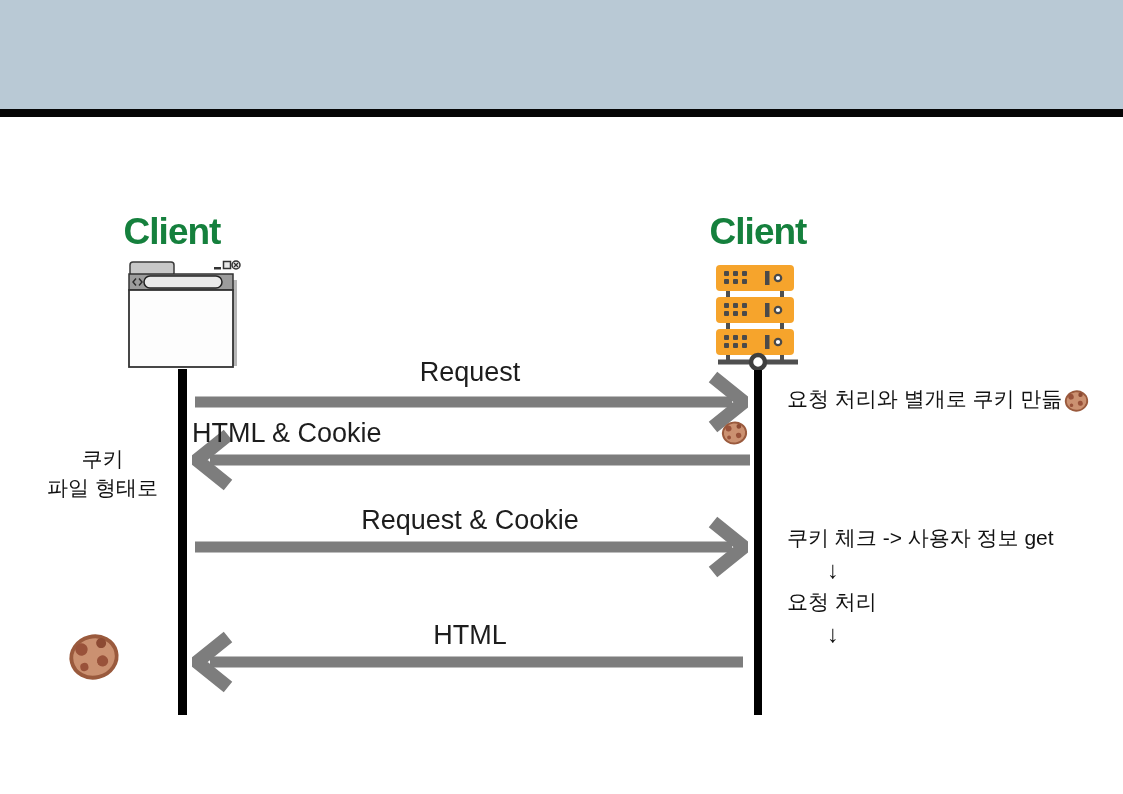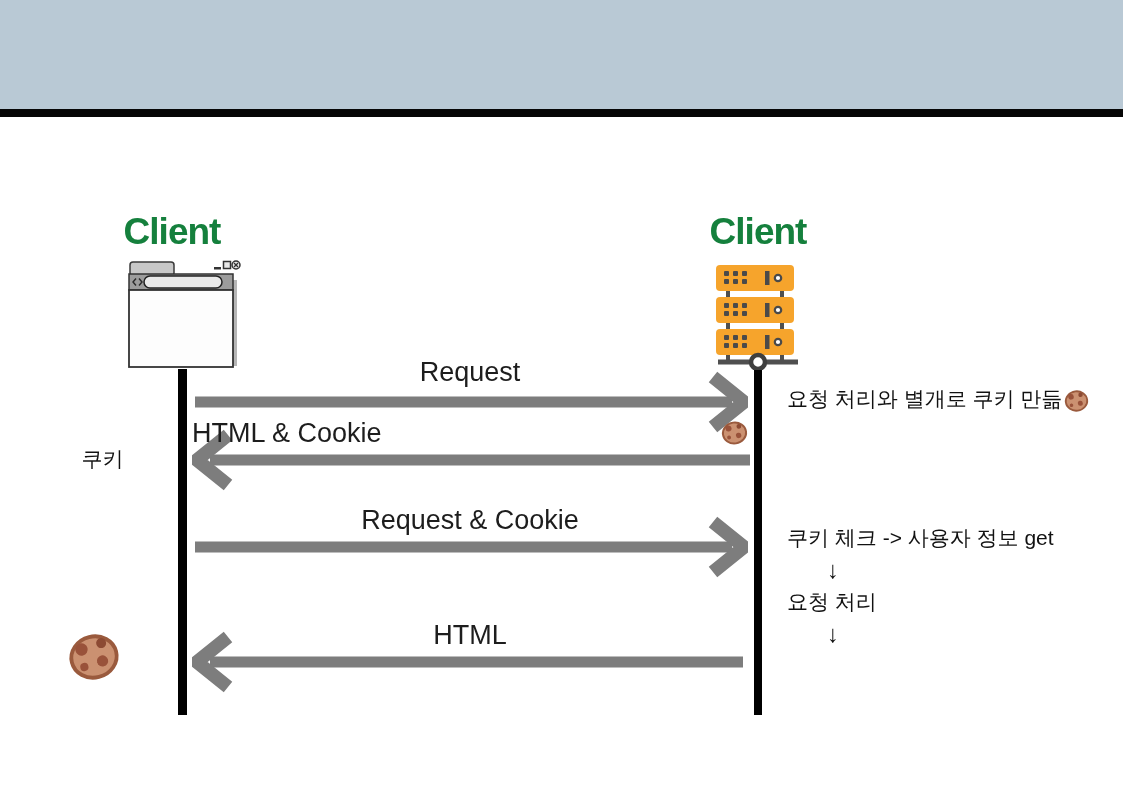--- a/index.html
+++ b/index.html
@@ -172,20 +172,21 @@
 <div class="abs msg-label msg-request-cookie">
   <span>Request &amp; Cookie</span>
 </div>
 
 <div class="abs msg-label msg-html">
   <span>HTML</span>
 </div>
 
 <div class="abs note client-note">
   <div>쿠키</div>
+  <div>파일 형태로</div>
 </div>
 
 <div class="abs note server-note-1">
   <span>요청 처리와 별개로 쿠키 만듦</span>
   <span class="inline-cookie">
     <svg width="25" height="24" viewBox="0 0 36 34">
       <g transform="rotate(-8 18 17)">
         <ellipse cx="18" cy="17" rx="15.5" ry="14" fill="#cb9171" stroke="#9a5a3d" stroke-width="2.6"></ellipse>
         <circle cx="11" cy="10" r="4" fill="#99523a"></circle>
         <circle cx="25" cy="9" r="3.2" fill="#8c4a33"></circle>

